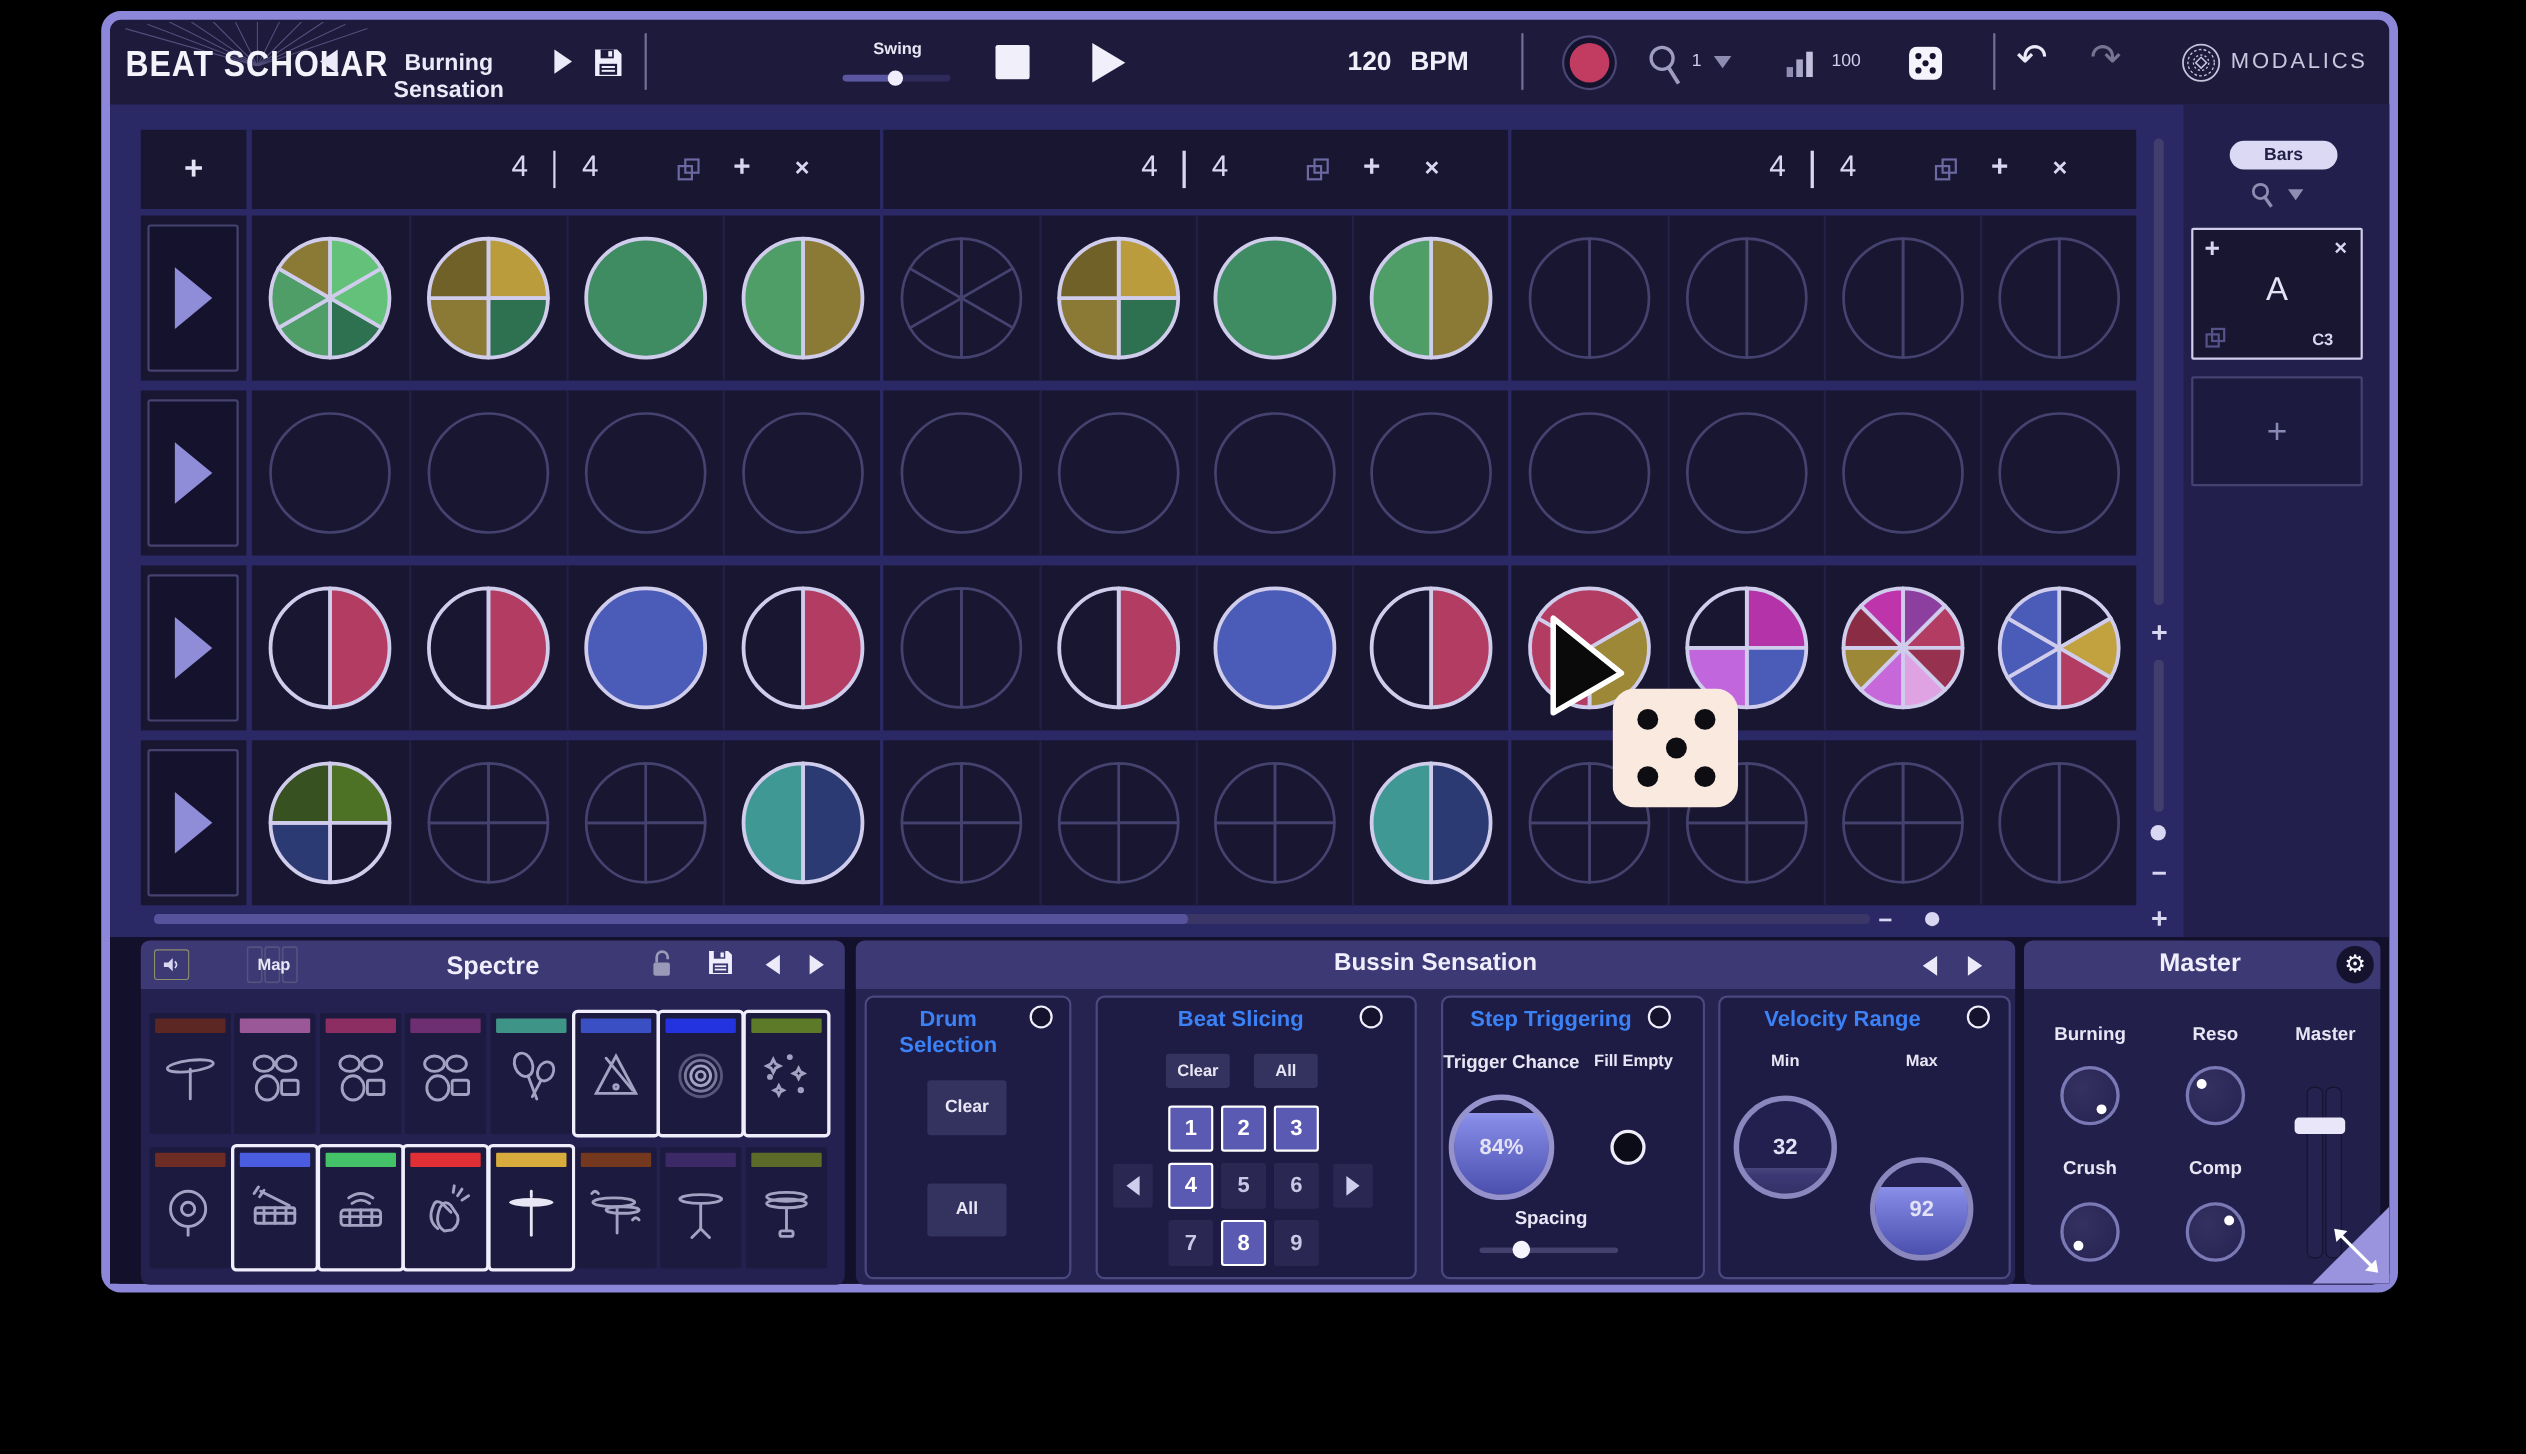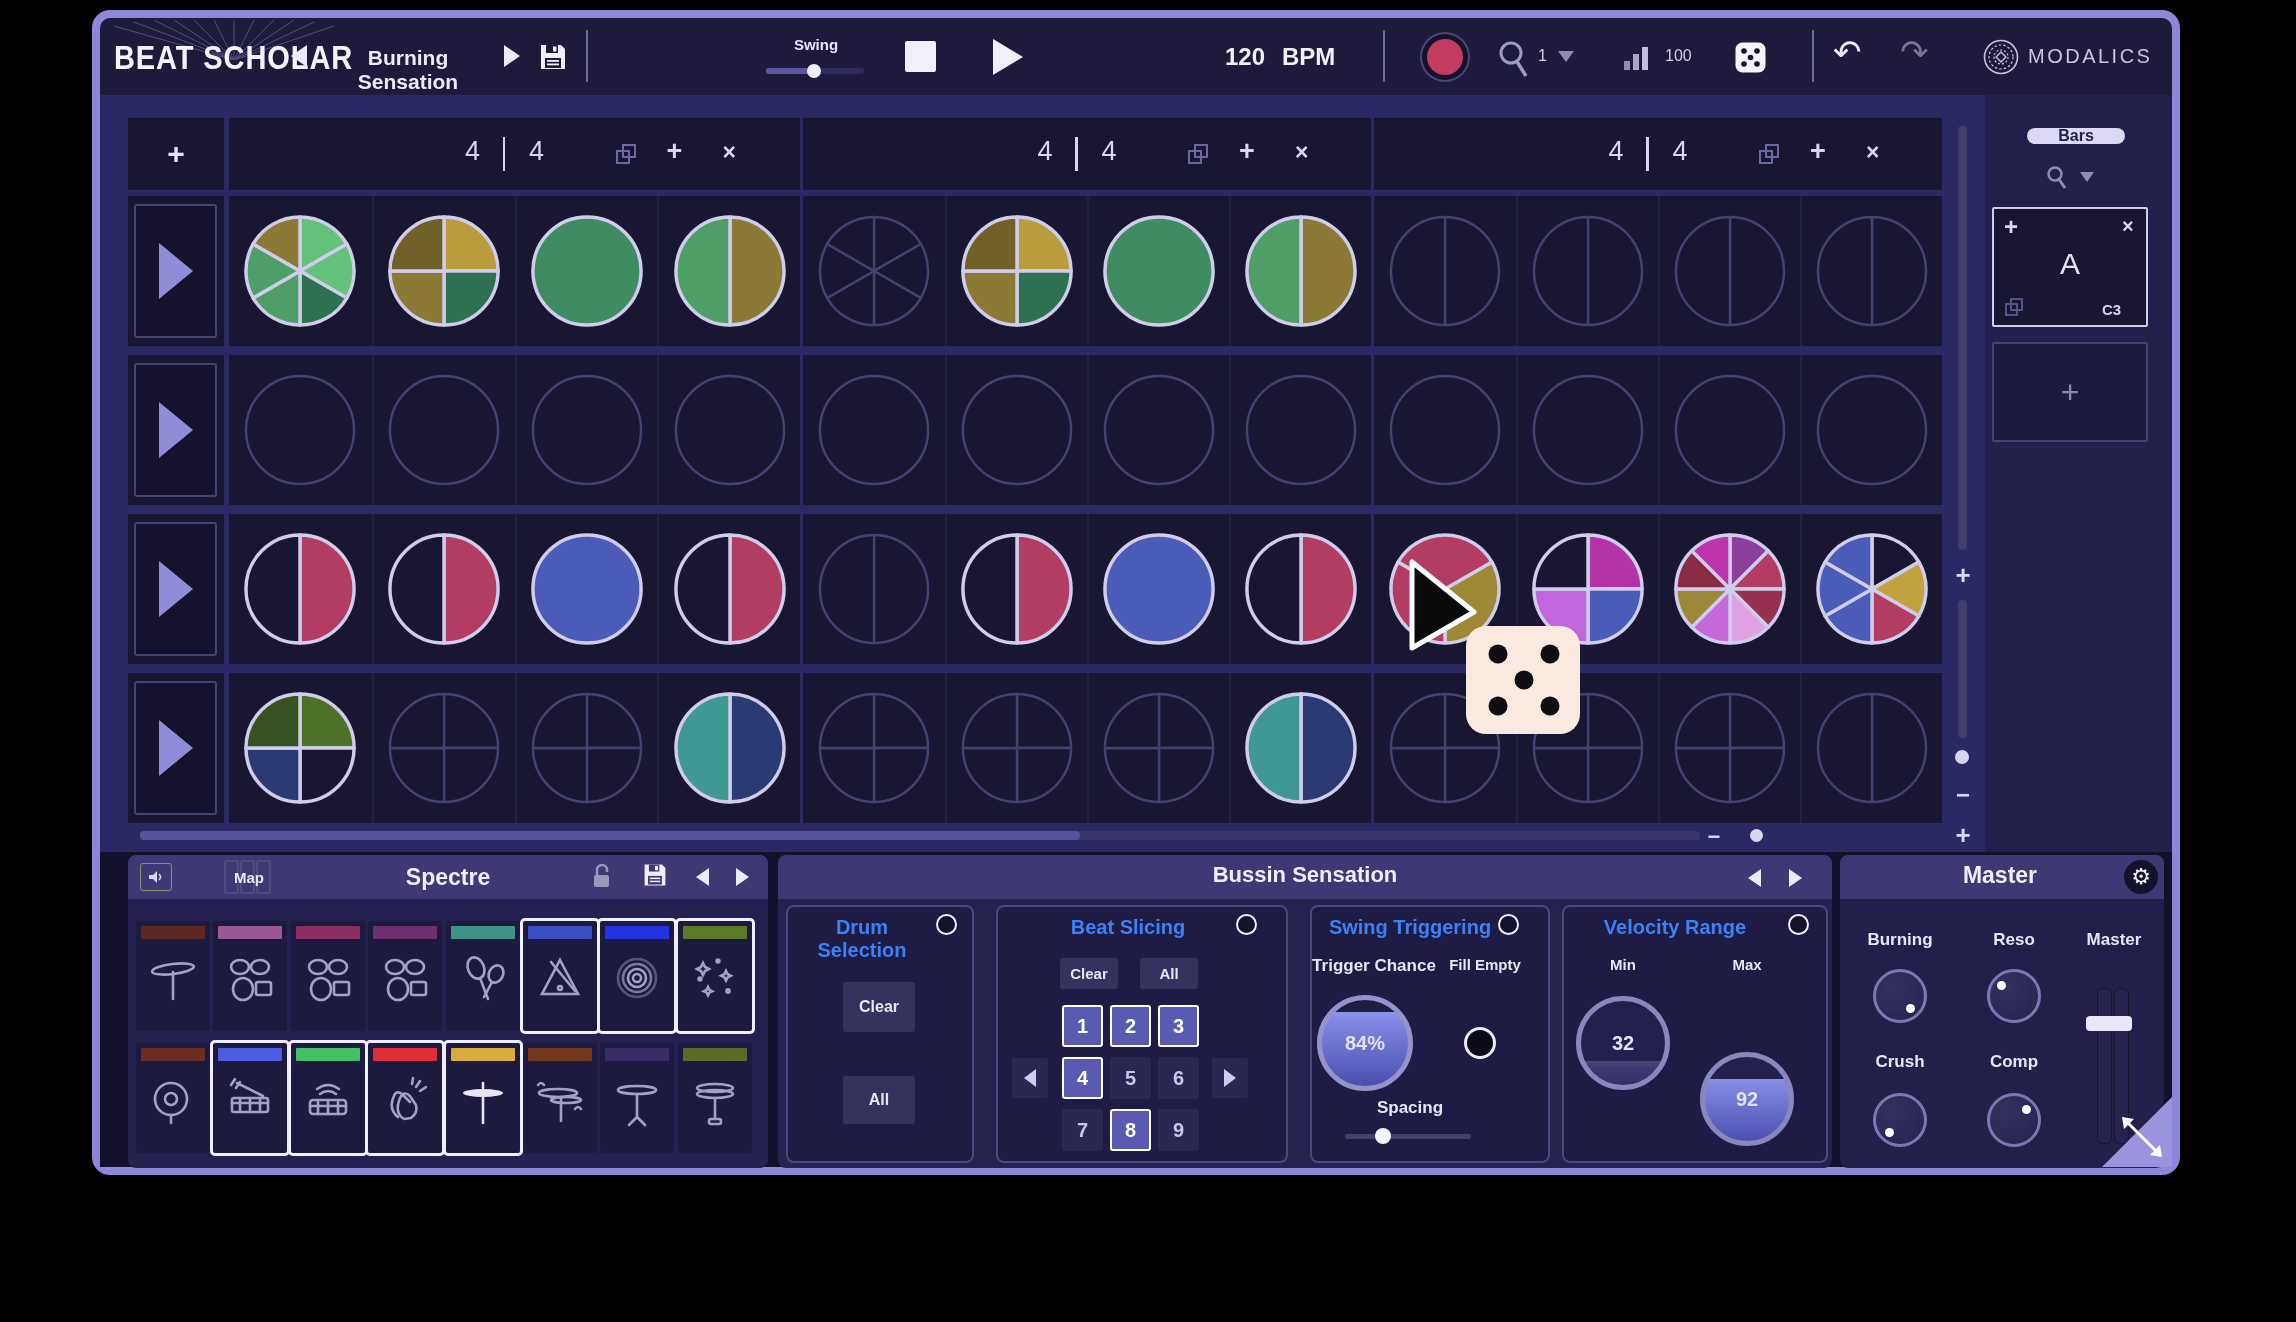--- a/index.html
+++ b/index.html
@@ -544,21 +544,21 @@
   <div class="abs dot" style="left:1955px;top:750px;width:14px;height:14px;"></div>
   <div class="abs vc" style="left:1949px;top:782px;width:28px;font-size:24px;">−</div>
   <div class="abs vc" style="left:1949px;top:822px;width:28px;">+</div>
 
   <div class="abs" style="left:140px;top:831px;width:1560px;height:9px;background:#3a3768;border-radius:4px;">
     <div class="abs" style="left:0;top:0;width:940px;height:9px;background:#56539c;border-radius:4px;"></div>
   </div>
   <div class="abs vc" style="left:1702px;top:824px;width:24px;font-size:22px;">−</div>
   <div class="abs dot" style="left:1750px;top:829px;width:13px;height:13px;"></div>
 
-  <div class="abs" style="left:2027px;top:128px;width:98px;height:16px;background:#dcd9f4;color:#232048;font-weight:bold;font-size:16px;border-radius:14px;display:flex;align-items:center;justify-content:center;">Bars</div>
+  <div class="abs" style="left:2027px;top:128px;width:98px;height:26px;background:#dcd9f4;color:#232048;font-weight:bold;font-size:16px;border-radius:14px;display:flex;align-items:center;justify-content:center;">Bars</div>
   <svg class="abs" style="left:2046px;top:166px;" width="22" height="24" viewBox="0 0 22 24">
     <circle cx="9" cy="8" r="6.5" fill="none" stroke="#8e8cb0" stroke-width="2.5"></circle>
     <line x1="12" y1="12" x2="19" y2="22" stroke="#8e8cb0" stroke-width="3"></line>
   </svg>
   <div class="abs caret" style="left:2080px;top:172px;border-left-width:7px;border-right-width:7px;border-top-width:10px;"></div>
 
   <div class="abs" style="left:1992px;top:207px;width:156px;height:120px;box-sizing:border-box;border:2px solid #cfccec;background:#191631;border-radius:2px;">
     <div class="abs" style="left:10px;top:4px;font-size:24px;color:#d8d6f0;font-weight:bold;">+</div>
     <div class="abs" style="left:128px;top:6px;font-size:20px;color:#d8d6f0;font-weight:bold;">×</div>
     <div class="abs" style="left:0;top:38px;width:152px;text-align:center;font-size:30px;color:#e4e2f4;">A</div>
@@ -784,21 +784,21 @@
       <div class="abs numcell" style="left: 1158px; top: 1005px; background: rgb(91, 90, 178); border: 2.5px solid rgb(255, 255, 255); color: rgb(255, 255, 255);">3</div>
       <div class="abs numcell" style="left: 1062px; top: 1057px; background: rgb(91, 90, 178); border: 2.5px solid rgb(255, 255, 255); color: rgb(255, 255, 255);">4</div>
       <div class="abs numcell" style="left: 1110px; top: 1057px; background: rgb(42, 39, 83); border: 2.5px solid transparent; color: rgb(201, 199, 228);">5</div>
       <div class="abs numcell" style="left: 1158px; top: 1057px; background: rgb(42, 39, 83); border: 2.5px solid transparent; color: rgb(201, 199, 228);">6</div>
       <div class="abs numcell" style="left: 1062px; top: 1109px; background: rgb(42, 39, 83); border: 2.5px solid transparent; color: rgb(201, 199, 228);">7</div>
       <div class="abs numcell" style="left: 1110px; top: 1109px; background: rgb(91, 90, 178); border: 2.5px solid rgb(255, 255, 255); color: rgb(255, 255, 255);">8</div>
       <div class="abs numcell" style="left: 1158px; top: 1109px; background: rgb(42, 39, 83); border: 2.5px solid transparent; color: rgb(201, 199, 228);">9</div>
     </div>
 
   <div class="abs sub" style="left:1310px;top:905px;width:240px;height:258px;"></div>
-  <div class="abs seclab" style="left:1320px;top:916px;width:180px;">Swing Triggering</div>
+  <div class="abs seclab" style="left:1320px;top:916px;width:180px;">Step Triggering</div>
   <div class="abs radio" style="left:1498px;top:914px;"></div>
   <div class="abs" style="left:1312px;top:956px;width:124px;text-align:center;font-size:17px;font-weight:bold;">Trigger Chance</div>
   <div class="abs" style="left:1438px;top:956px;width:94px;text-align:center;font-size:15px;font-weight:bold;">Fill Empty</div>
   <div class="abs knob-big" style="left:1317px;top:995px;width:96px;height:96px;border:5px solid #9693cc;background:linear-gradient(180deg,#201d45 0%,#201d45 14%,#9095ea 14%,#8187e2 24%,#4a4fae 100%);">84%</div>
   <div class="abs" style="left:1464px;top:1027px;width:32px;height:32px;box-sizing:border-box;border:3px solid #efedfa;border-radius:50%;background:#0c0b18;"></div>
   <div class="abs" style="left:1368px;top:1098px;width:84px;text-align:center;font-size:17px;font-weight:bold;">Spacing</div>
   <div class="abs" style="left:1345px;top:1134px;width:126px;height:5px;background:#44416f;border-radius:3px;"></div>
   <div class="abs dot" style="left:1375px;top:1128px;width:16px;height:16px;background:#f5f3fb;"></div>
 
   <div class="abs sub" style="left:1562px;top:905px;width:266px;height:258px;"></div>

